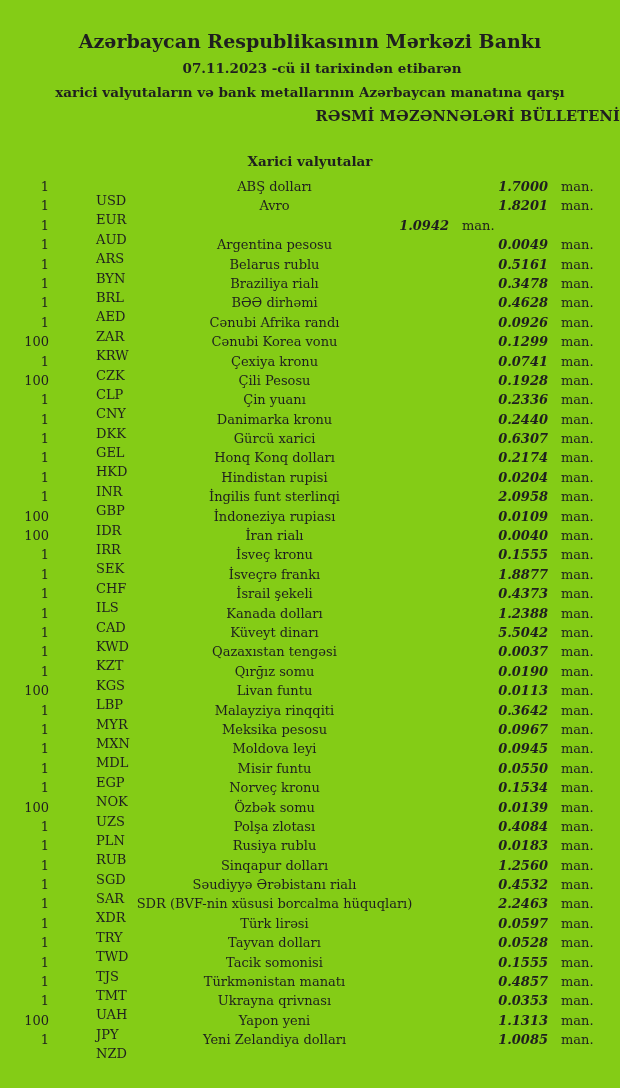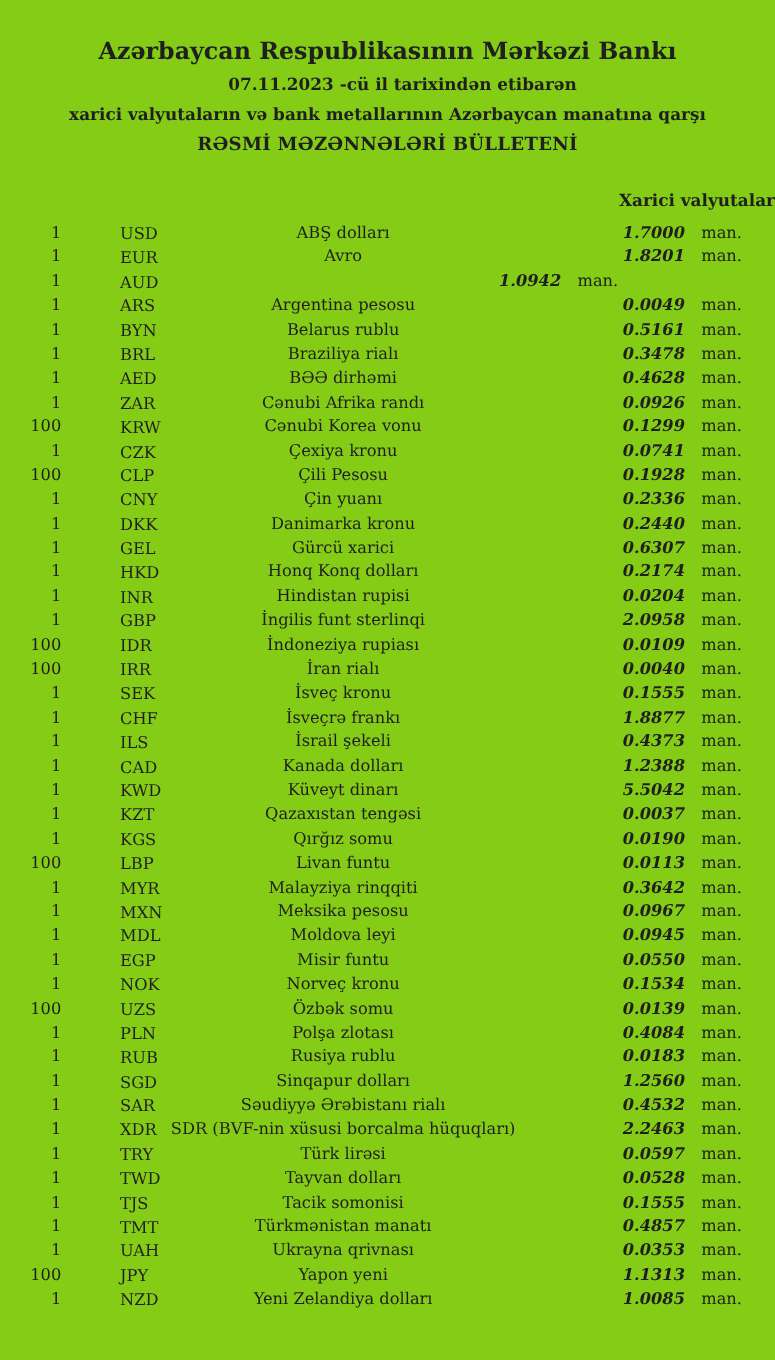--- a/index.html
+++ b/index.html
@@ -33,39 +33,40 @@
     font-size: 13.5px;
     font-weight: bold;
     line-height: 19px;
   }
   .bulletin {
     margin-top: 3px;
     font-size: 14.5px;
     font-weight: bold;
     line-height: 21px;
     letter-spacing: 0.2px;
+    text-align: right;
   }
   .section-title {
     margin-top: 26px;
-    text-align: right;
+    text-align: center;
     font-size: 13.5px;
     font-weight: bold;
     line-height: 19px;
   }
   .rates-table { margin-top: 6px; }
   .row {
     display: grid;
     grid-template-columns: 49px 48px 352px 99px 62px;
     line-height: 19.4px;
     height: 19.4px;
     font-size: 13px;
     white-space: nowrap;
   }
   .qty  { text-align: right; }
-  .code { text-align: center; position: relative; top: 1px; margin-left: 47px; }
+  .code { text-align: center; position: relative; top: 14px; margin-left: 47px; }
   .name { padding-left: 3px; text-align: center; }
   .rate { text-align: right; font-weight: bold; font-style: italic; }
   .unit { padding-left: 13px; }
 </style>
 </head>
 <body>
 
 <div class="page">
 
   <div class="doc-header">

